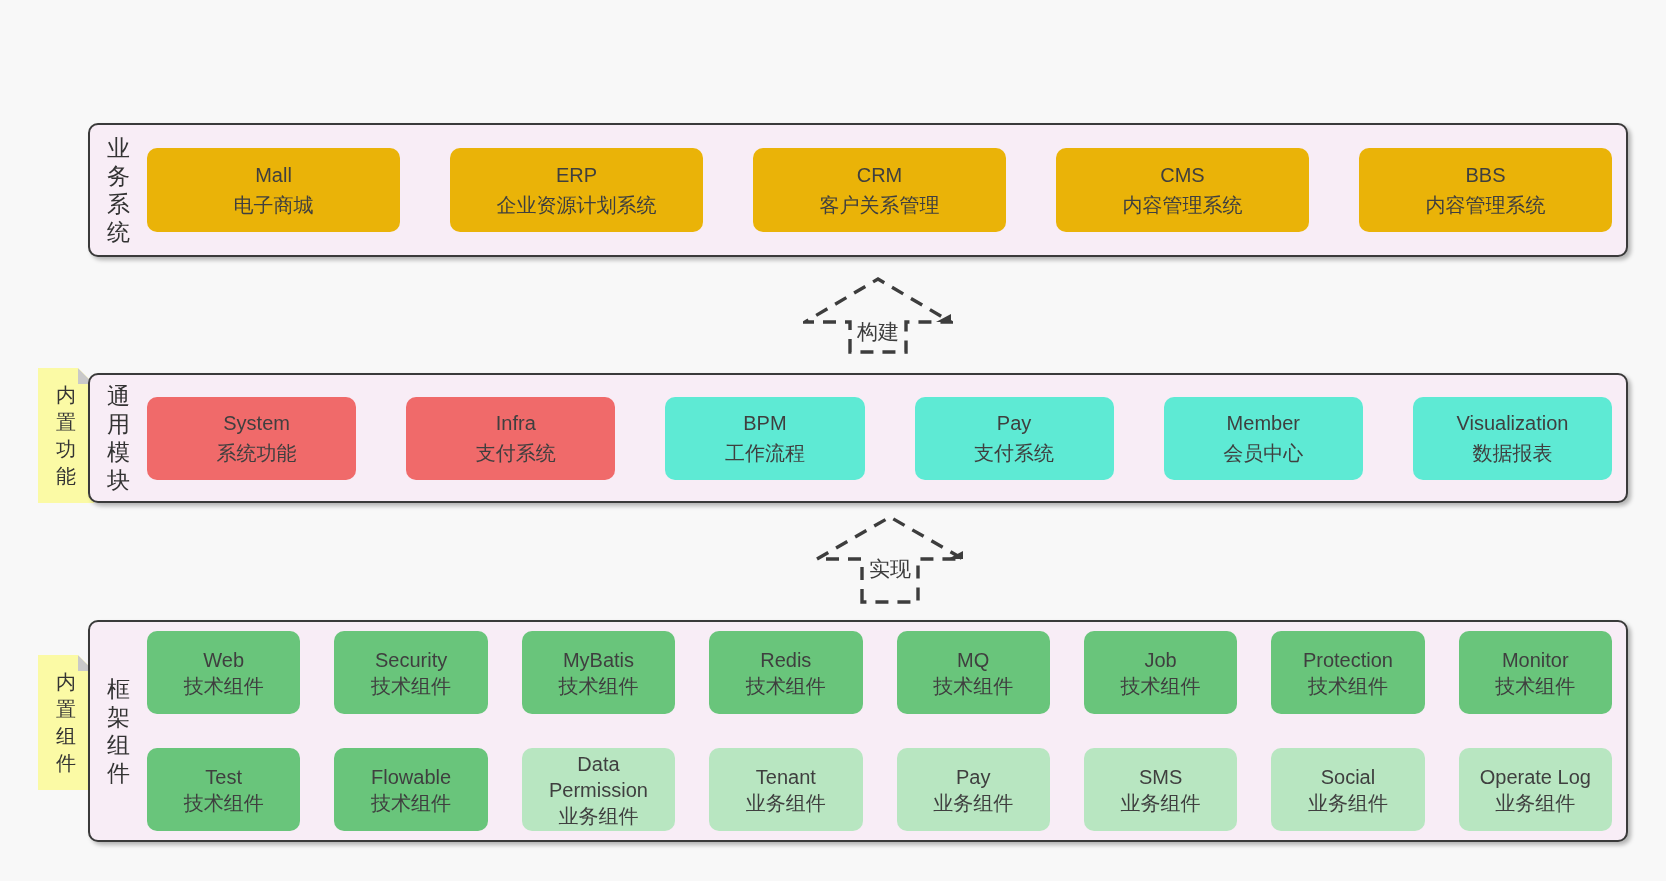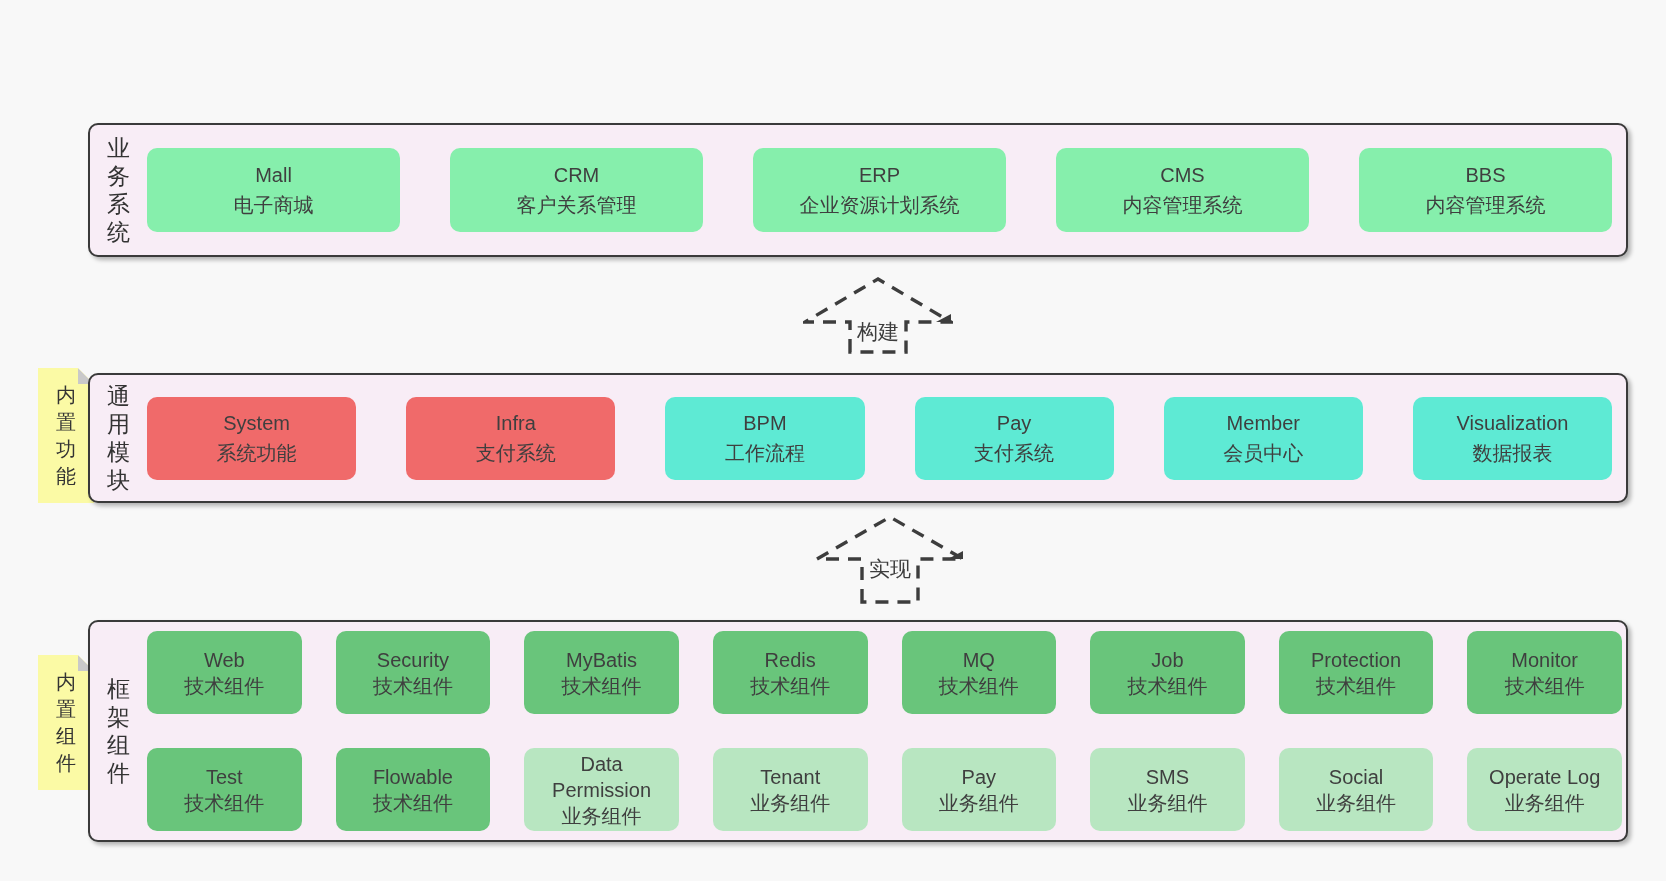--- a/index.html
+++ b/index.html
@@ -15,31 +15,31 @@
     display:flex;align-items:center;z-index:2;
   }
   .panel-top{top:123px;height:134px;}
   .panel-mid{top:373px;height:130px;}
   .panel-bot{top:620px;height:222px;}
   .vlabel{
     width:57px;flex:0 0 57px;text-align:center;white-space:pre-line;
     font-size:23px;line-height:28px;color:#333;
   }
   .content{flex:1;padding-right:14px;display:flex;gap:50px;}
-  .content-col{flex:1;padding-right:4px;display:flex;flex-direction:column;gap:34px;}
+  .content-col{flex:1;padding-right:14px;display:flex;flex-direction:column;gap:34px;}
   .row8{display:flex;gap:34px;}
   
   .box{
     flex:1;height:84px;border-radius:10px;
     display:flex;flex-direction:column;justify-content:center;align-items:center;
     text-align:center;font-size:20px;line-height:30px;padding:0 6px;box-sizing:border-box;
   }
   .panel-mid .box{height:83px;}
   .row8 .box{height:83px;line-height:26px;padding:0 8px;}
-  .blue{background:#86efac;}
+  .blue{background:#eab308;}
   .red{background:#f06a6a;padding-left:16px;}
   .pink{background:#5eead4;}
   .green{background:#69c57b;}
   .lgreen{background:#b8e6c1;}
   
   .sticky{
     position:absolute;left:38px;width:56px;height:135px;z-index:1;
     background:#fbfaa5;
     clip-path:polygon(0 0,calc(100% - 16px) 0,100% 16px,100% 100%,0 100%);
     display:flex;align-items:center;justify-content:center;
@@ -70,26 +70,26 @@
     <div class="vlabel">业
 务
 系
 统</div>
     <div class="content">
       <div class="box blue">
         <div>Mall</div>
         <div>电子商城</div>
       </div>
       <div class="box blue">
+        <div>ERP</div>
+        <div>企业资源计划系统</div>
+      </div>
+      <div class="box blue">
         <div>CRM</div>
         <div>客户关系管理</div>
-      </div>
-      <div class="box blue">
-        <div>ERP</div>
-        <div>企业资源计划系统</div>
       </div>
       <div class="box blue">
         <div>CMS</div>
         <div>内容管理系统</div>
       </div>
       <div class="box blue">
         <div>BBS</div>
         <div>内容管理系统</div>
       </div>
     </div>

